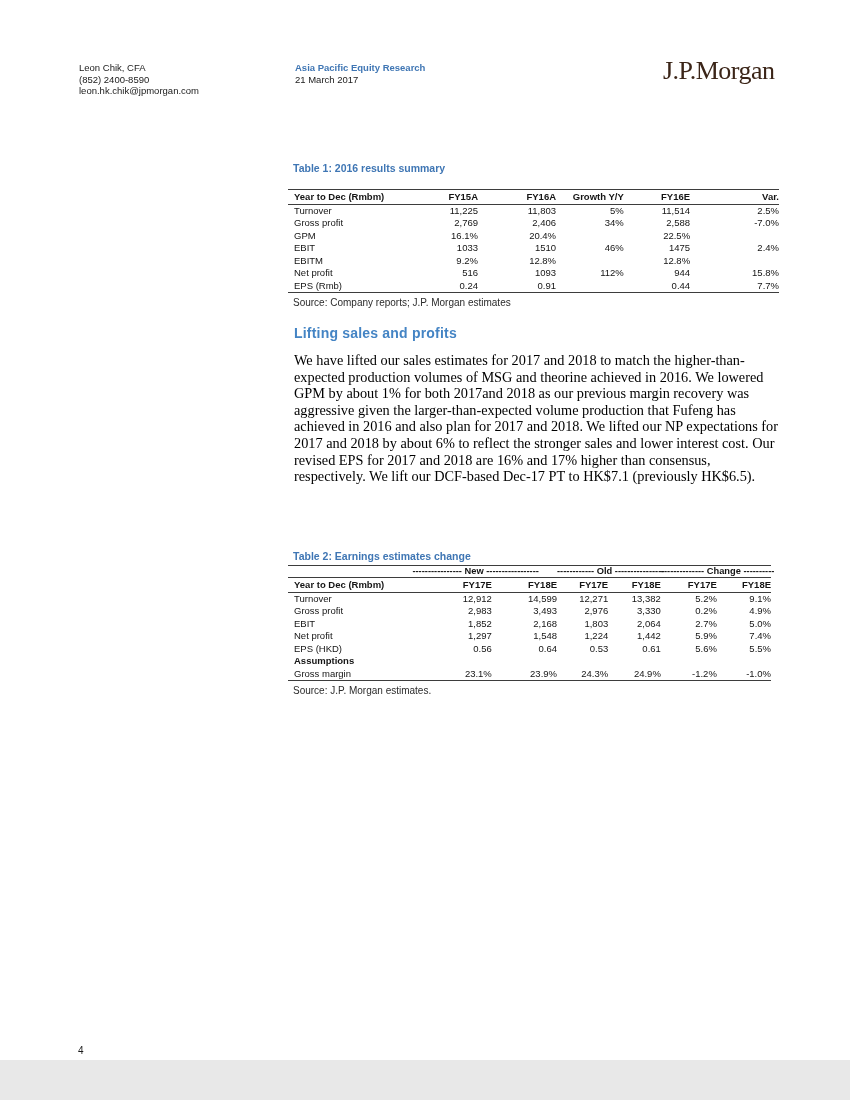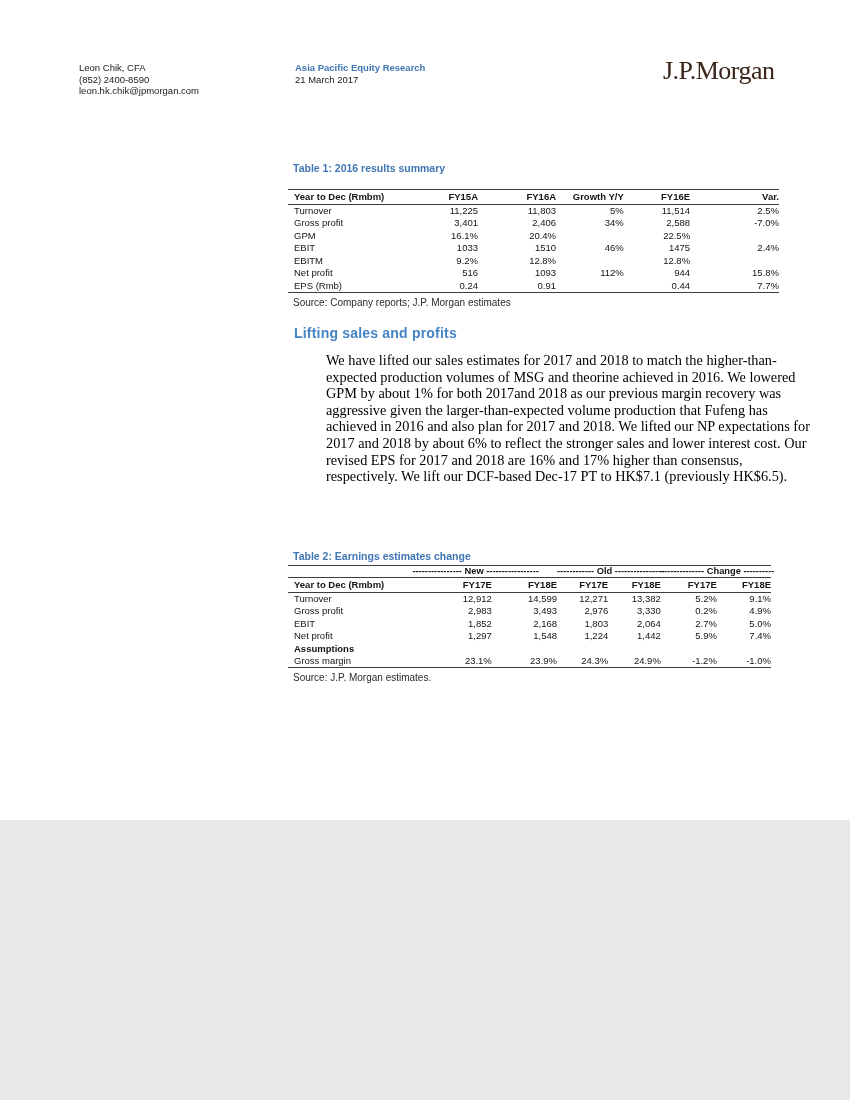--- a/index.html
+++ b/index.html
@@ -6,21 +6,21 @@
     --accent-blue:#3f76b4;
     --heading-blue:#4484c4;
     --logo-brown:#3b2518;
     --rule-dark:#3d3d3d;
     --text-main:#111111;
   }
   *{margin:0;padding:0;box-sizing:border-box;}
   html,body{background:#e8e8e8;}
   .page{
     position:relative;
-    width:850px;height:820px;
+    width:850px;height:1060px;
     background:#ffffff;
     margin:0 auto;
     font-family:"Liberation Sans",sans-serif;
     color:var(--text-main);
     overflow:hidden;
   }
   
   .analyst-block{
     position:absolute;left:79px;top:62px;
     font-size:9.5px;line-height:11.6px;color:#1a1a1a;
@@ -79,21 +79,20 @@
   .section-heading{
     position:absolute;left:294px;top:325px;
     font-size:14px;font-weight:bold;color:var(--heading-blue);
     letter-spacing:0.2px;
   }
   .section-body{
     position:absolute;left:294px;top:352px;width:488px;
     font-family:"Liberation Serif",serif;
     font-size:14.3px;line-height:16.6px;color:#000;
     text-align:left;
-    margin-left:32px;
   }
   .page-number{
     position:absolute;left:78px;top:1045px;
     font-size:10px;color:#1a1a1a;
   }
 </style>
 </head>
 <body>
 
 <div class="page">
@@ -136,21 +135,21 @@
           <tr>
             <td>Turnover</td>
             <td>11,225</td>
             <td>11,803</td>
             <td>5%</td>
             <td>11,514</td>
             <td>2.5%</td>
           </tr>
           <tr>
             <td>Gross profit</td>
-            <td>3,401</td>
+            <td>2,769</td>
             <td>2,406</td>
             <td>34%</td>
             <td>2,588</td>
             <td>-7.0%</td>
           </tr>
           <tr>
             <td>GPM</td>
             <td>16.1%</td>
             <td>20.4%</td>
             <td></td>
@@ -256,20 +255,29 @@
           </tr>
           <tr>
             <td>Net profit</td>
             <td>1,297</td>
             <td>1,548</td>
             <td>1,224</td>
             <td>1,442</td>
             <td>5.9%</td>
             <td>7.4%</td>
           </tr>
+          <tr>
+            <td>EPS (HKD)</td>
+            <td>0.56</td>
+            <td>0.64</td>
+            <td>0.53</td>
+            <td>0.61</td>
+            <td>5.6%</td>
+            <td>5.5%</td>
+          </tr>
           <tr class="bold-row">
             <td>Assumptions</td>
             <td></td>
             <td></td>
             <td></td>
             <td></td>
             <td></td>
             <td></td>
           </tr>
           <tr>

